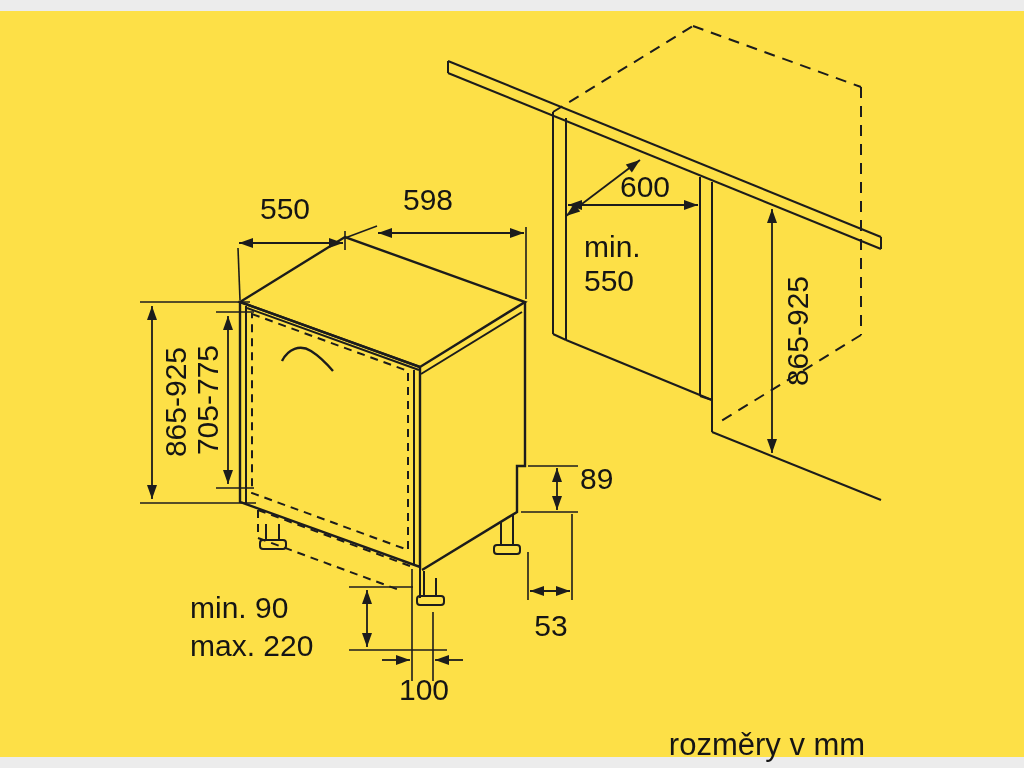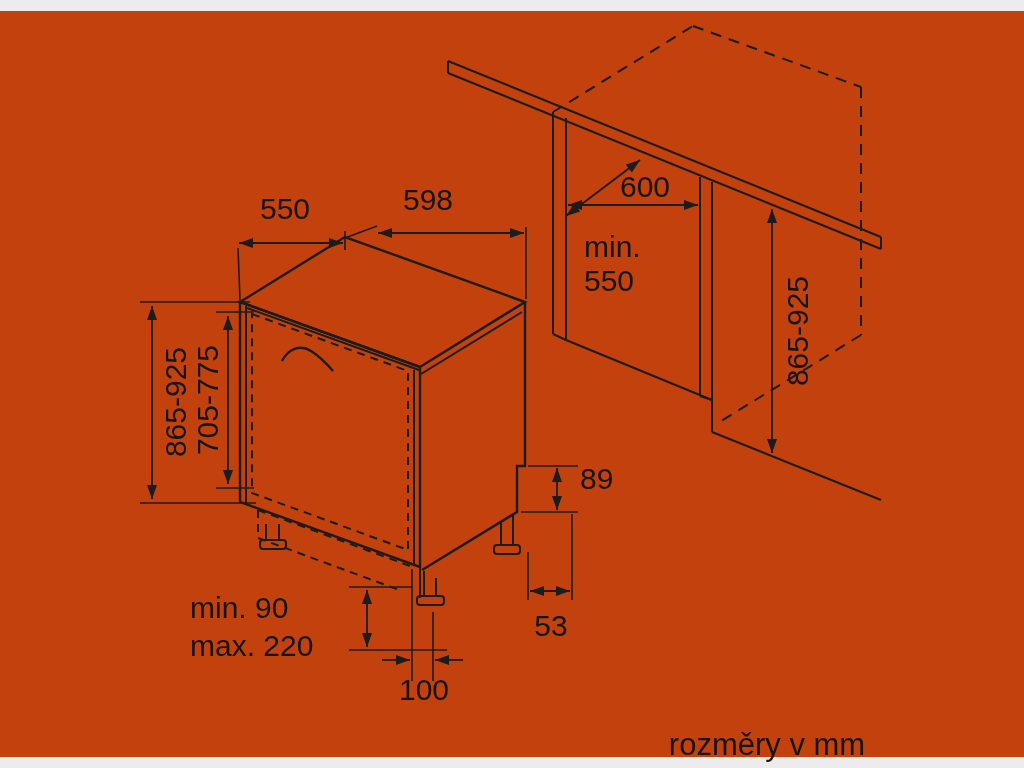--- a/index.html
+++ b/index.html
@@ -1,16 +1,16 @@
 <!DOCTYPE html>
 <html><head>
 <meta charset="utf-8">
 <style>
   html,body{margin:0;padding:0;background:#ffffff;}
-  .stage{position:relative;width:1024px;height:768px;background:#c2410c;overflow:hidden;text-align:center;}
+  .stage{position:relative;width:1024px;height:768px;background:#fde047;overflow:hidden;text-align:center;}
   .letterbox{position:absolute;left:0;width:1024px;height:11px;background:#ececec;}
   .letterbox.top{top:0;}
   .letterbox.bottom{bottom:0;}
   svg{position:absolute;left:0;top:0;}
   .ol{stroke:#1c1c1c;stroke-width:2.4;fill:none;stroke-linejoin:miter;stroke-linecap:butt;}
   .thin{stroke-width:2;}
   .dash{stroke-dasharray:8 6;}
   .dashn{stroke-dasharray:11 8;}
   .dim{stroke:#1c1c1c;stroke-width:1.8;fill:none;}
   .ext{stroke:#1c1c1c;stroke-width:1.6;fill:none;}

